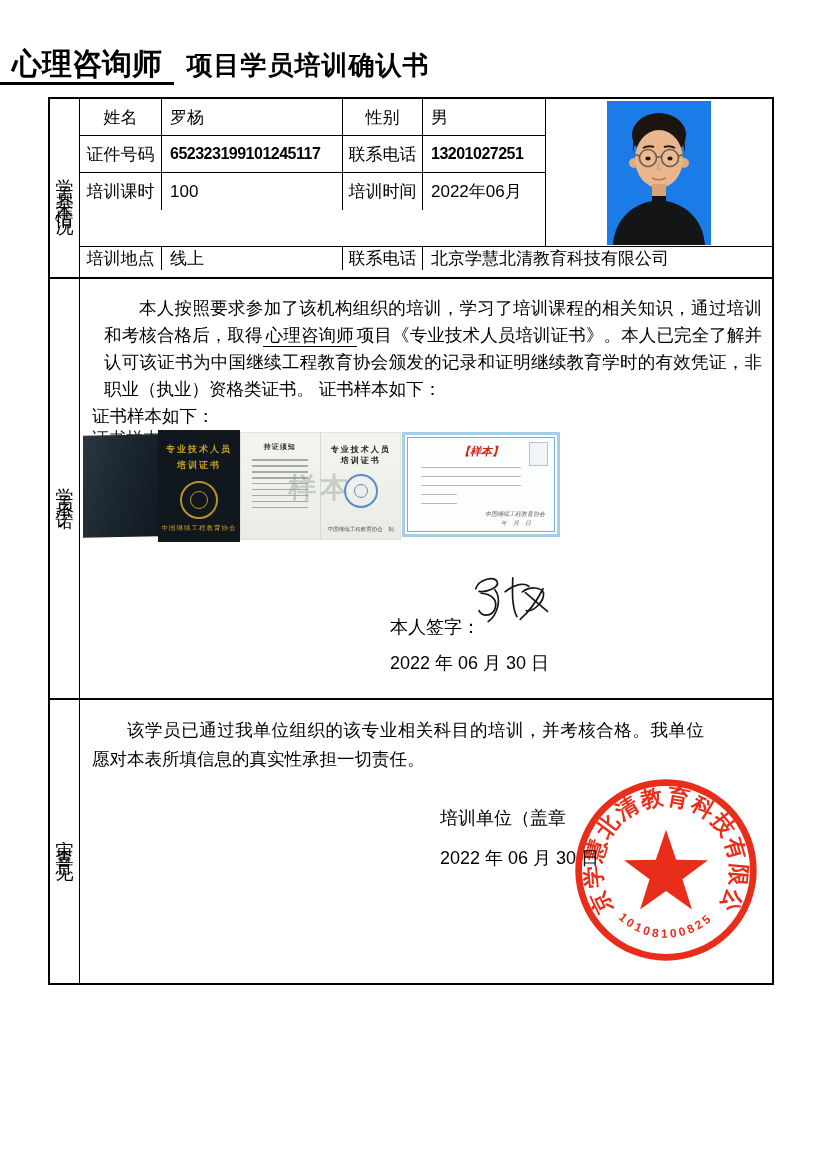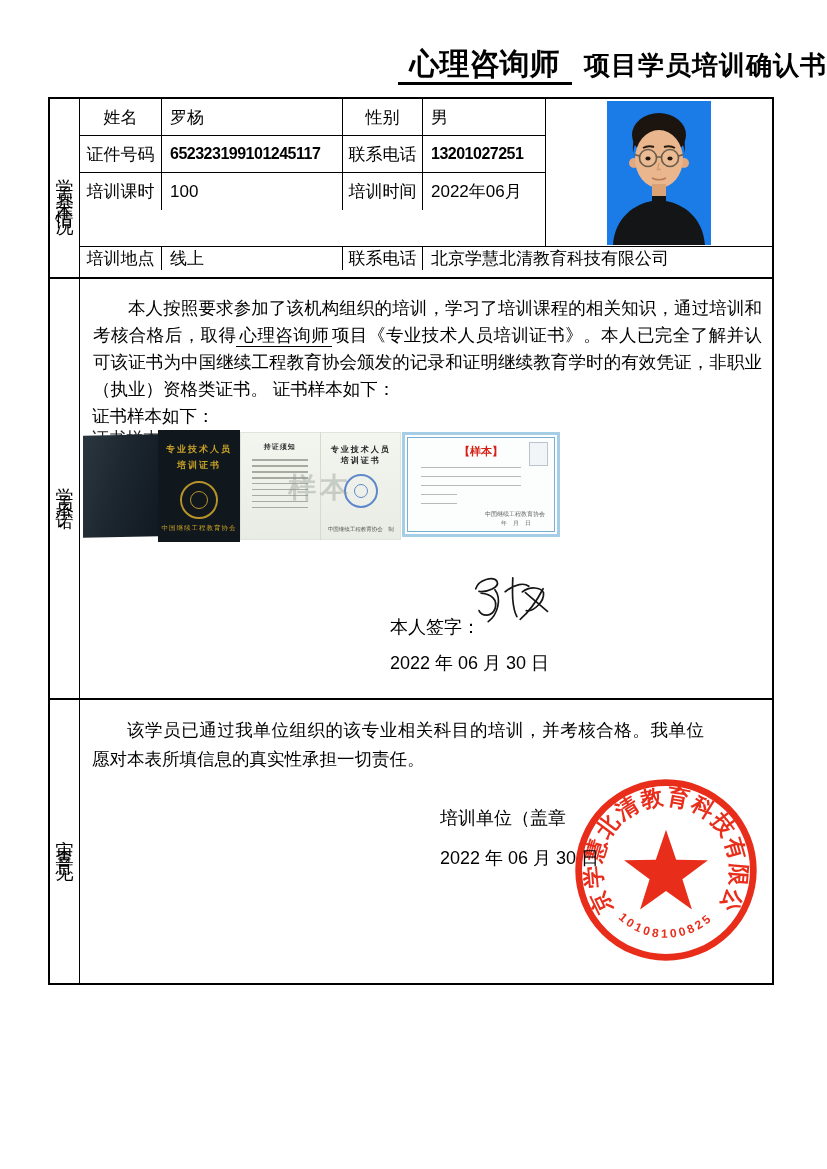--- a/index.html
+++ b/index.html
@@ -1,20 +1,20 @@
 <!DOCTYPE html>
 <html lang="zh"><head>
 <meta charset="utf-8">
 <style>
   html,body{margin:0;padding:0;background:#fff;}
   .page{position:relative;width:827px;height:1169px;background:#fff;overflow:hidden;
         font-family:"Liberation Sans","DejaVu Sans",sans-serif;color:#000;}
 
   
-  .doc-title{position:absolute;top:44px;left:0;width:100%;text-align:right;white-space:nowrap;}
+  .doc-title{position:absolute;top:44px;left:0;width:100%;text-align:left;white-space:nowrap;}
   .title-course{font-size:30px;font-weight:bold;border-bottom:3px solid #000;padding:0 12px 2px;}
   .title-rest{font-size:26px;font-weight:bold;margin-left:8px;letter-spacing:1px;}
 
   
   .doc-table{position:absolute;left:48px;top:97px;width:726px;height:888px;
              border:2.5px solid #000;box-sizing:border-box;display:flex;flex-direction:column;}
   .sect{display:flex;box-sizing:border-box;}
   .sect-border{border-bottom:2px solid #000;}
   .side-label{width:30px;box-sizing:border-box;border-right:1.5px solid #000;
               display:flex;align-items:center;justify-content:center;
@@ -33,21 +33,21 @@
       justify-content:center;font-size:17px;}
   .cv{box-sizing:border-box;display:flex;align-items:center;padding-left:8px;font-size:17px;}
   .w-l1{width:82px;}.w-v1{width:181px;border-right:1.5px solid #000;}
   .w-l2{width:80px;border-right:1.5px solid #000;}.w-v2{flex:1;}
   .num{font-size:16px;letter-spacing:-0.5px;white-space:nowrap;font-weight:bold;}
   .photo-cell{flex:1;display:flex;justify-content:center;align-items:flex-start;padding-top:2px;}
   .s1-row5{flex:1;display:flex;}
 
   
   .s2{height:421px;}
-  .para{margin:16px 10px 0 13px;font-size:17.5px;line-height:27px;text-indent:2em;text-align:justify;}
+  .para{margin:16px 10px 0 24px;font-size:17.5px;line-height:27px;text-indent:2em;text-align:justify;}
   .para-underline{border-bottom:1.5px solid #000;padding:0 3px 1px;}
   .sample-line{margin-left:12px;font-size:17.5px;line-height:27px;}
   .clipped-line{margin-left:12px;font-size:17px;line-height:18px;height:7px;overflow:hidden;color:#222;}
 
   .certs{position:absolute;left:3px;top:151px;width:706px;height:115px;}
   .cert{position:absolute;box-sizing:border-box;}
   .cert-back{left:0;top:5px;width:76px;height:102px;
              background:linear-gradient(105deg,#2b3740 0%,#1d2730 45%,#101921 100%);
              transform:skewY(-1.2deg);}
   .cert-front{left:75px;top:0;width:82px;height:112px;background:#10171d;}
@@ -67,21 +67,21 @@
     background:repeating-linear-gradient(to bottom,#a6aba1 0,#a6aba1 1.5px,transparent 1.5px,transparent 6px);}
   .open-r{flex:1;padding-top:12px;position:relative;}
   .inner-t{text-align:center;font-size:8px;font-weight:bold;color:#222;letter-spacing:2px;}
   .inner-seal{width:30px;height:30px;border:2.5px solid #3a6fc4;border-radius:50%;opacity:.8;
               margin:8px auto 0;display:flex;align-items:center;justify-content:center;}
   .inner-seal-in{width:12px;height:12px;border:1px solid #3a6fc4;border-radius:50%;}
   .inner-org{position:absolute;bottom:7px;width:100%;text-align:center;font-size:5.5px;color:#555;}
   .wm{position:absolute;left:30%;top:34%;font-size:28px;color:rgba(140,150,140,.4);letter-spacing:4px;font-weight:bold;}
 
   .cert-sample{left:319px;top:2px;width:158px;height:105px;background:#fcfdfd;
-               border:3px solid #a5cde6;box-shadow:inset 0 0 0 2px #fff,inset 0 0 0 3px #77aed2;}
+               border:3px solid #a5cde6;box-shadow:inset 0 0 0 2px #fff,inset 0 0 0 3px #77aed2;font-style:italic;}
   .sample-tag{text-align:center;margin-top:9px;font-size:11px;font-weight:bold;color:#d42015;}
   .photo-box{position:absolute;right:9px;top:7px;width:17px;height:22px;border:1px solid #b9c4cc;background:#f2f5f7;}
   .sample-lines{margin:8px 0 0 16px;width:100px;height:20px;
     background:repeating-linear-gradient(to bottom,#b6bbb6 0,#b6bbb6 1.5px,transparent 1.5px,transparent 9px);}
   .sample-lines2{margin:7px 0 0 16px;width:36px;height:13px;
     background:repeating-linear-gradient(to bottom,#b6bbb6 0,#b6bbb6 1.5px,transparent 1.5px,transparent 9px);}
   .sample-org{position:absolute;right:12px;bottom:15px;font-size:6px;color:#666;}
   .sample-date{position:absolute;right:26px;bottom:6px;font-size:6px;color:#666;}
 
   .sign-block{position:absolute;left:310px;top:336px;font-size:18px;}

